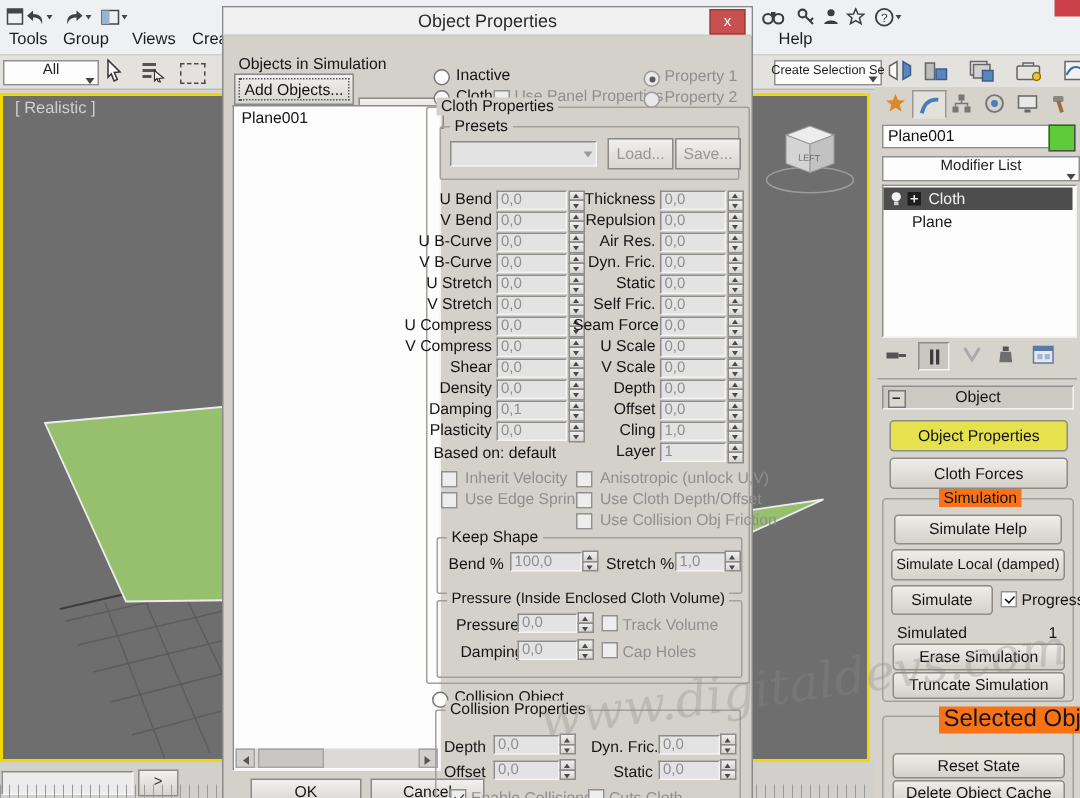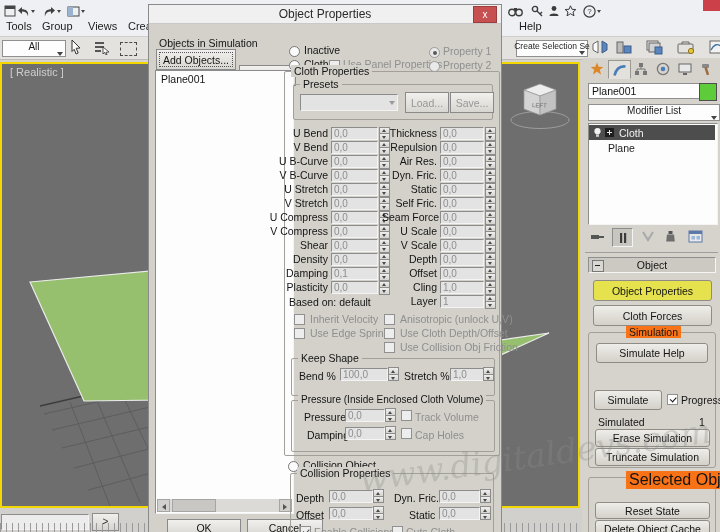--- a/index.html
+++ b/index.html
@@ -358,20 +358,21 @@
     <div class="rollhead" style="left:5px;top:199px;width:126px;height:14px">
       <span class="minus"></span>
       <span>Object</span>
     </div>
     <div class="rbtn hl" style="left:10px;top:222px;width:117px;height:19px">Object Properties</div>
     <div class="rbtn" style="left:10px;top:247px;width:117px;height:19px">Cloth Forces</div>
 
     <div class="pgrp" style="left:5px;top:274px;width:126px;height:134px">
       <span class="pgt">Simulation</span>
       <div class="rbtn" style="left:7px;top:10px;width:110px;height:18px">Simulate Help</div>
+      <div class="rbtn" style="left:5px;top:33px;width:114px;height:19px;font-size:9.8px">Simulate Local (damped)</div>
       <div class="rbtn" style="left:5px;top:57px;width:66px;height:18px">Simulate</div>
       <span class="cb dark on" style="position:absolute;left:78px;top:61px"></span>
       <span class="plabel" style="left:92px;top:61px">Progress</span>
       <span class="plabel" style="left:9px;top:83px">Simulated</span>
       <span class="plabel" style="left:110px;top:83px">1</span>
       <div class="rbtn" style="left:6px;top:96px;width:113px;height:16px">Erase Simulation</div>
       <div class="rbtn" style="left:6px;top:115px;width:113px;height:16px">Truncate Simulation</div>
     </div>
 
     <div class="pgrp" style="left:5px;top:419px;width:126px;height:60px">

